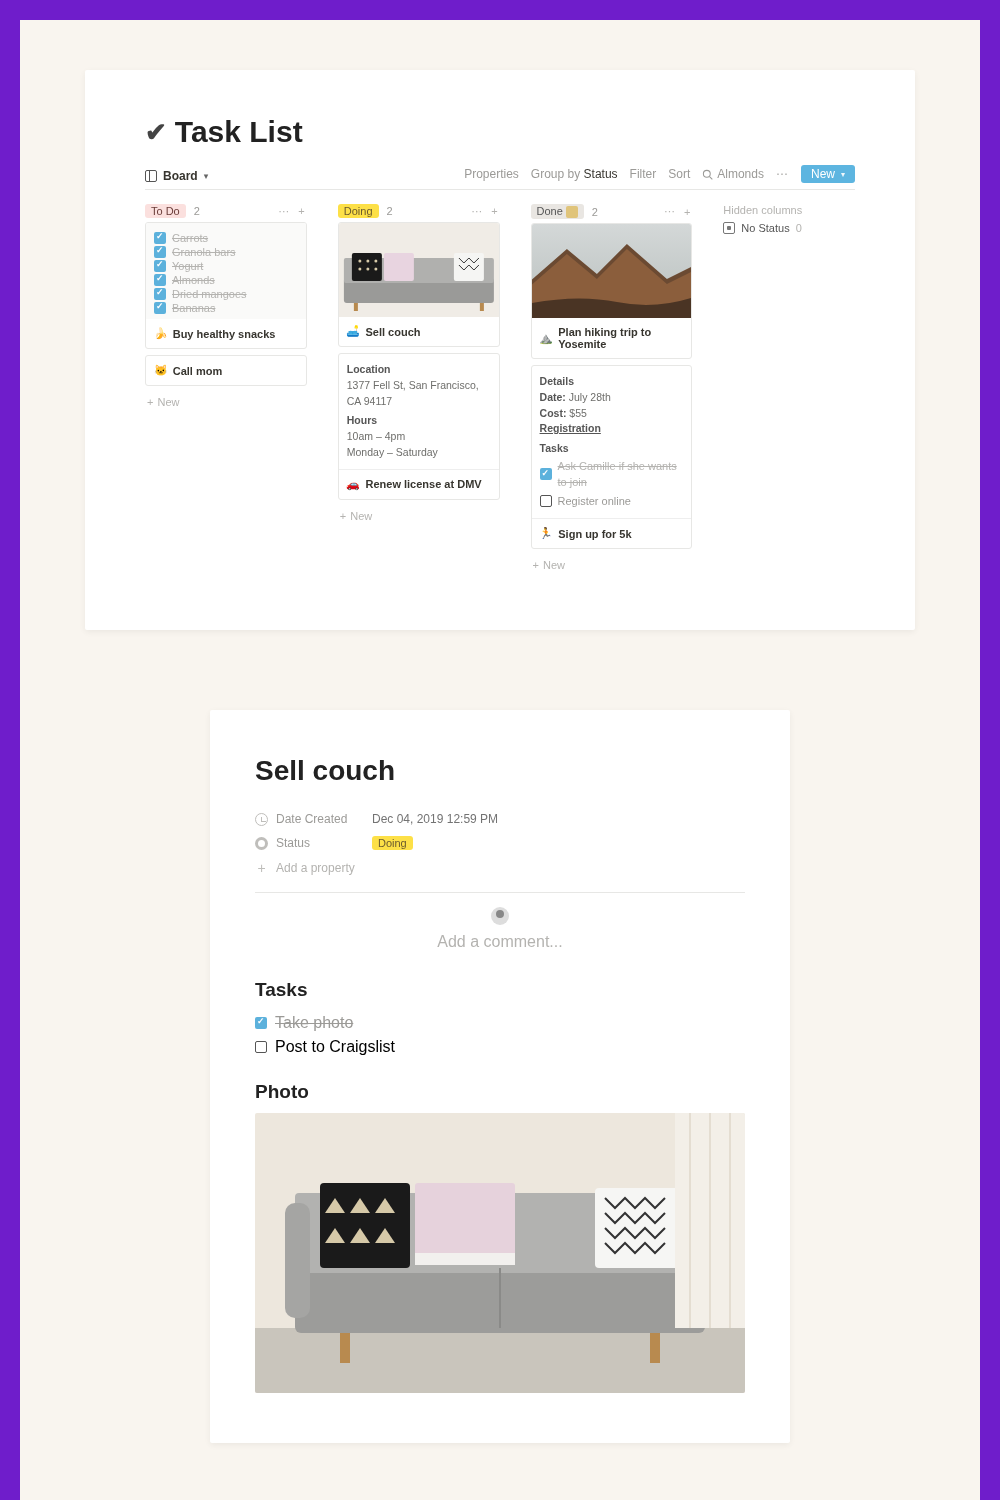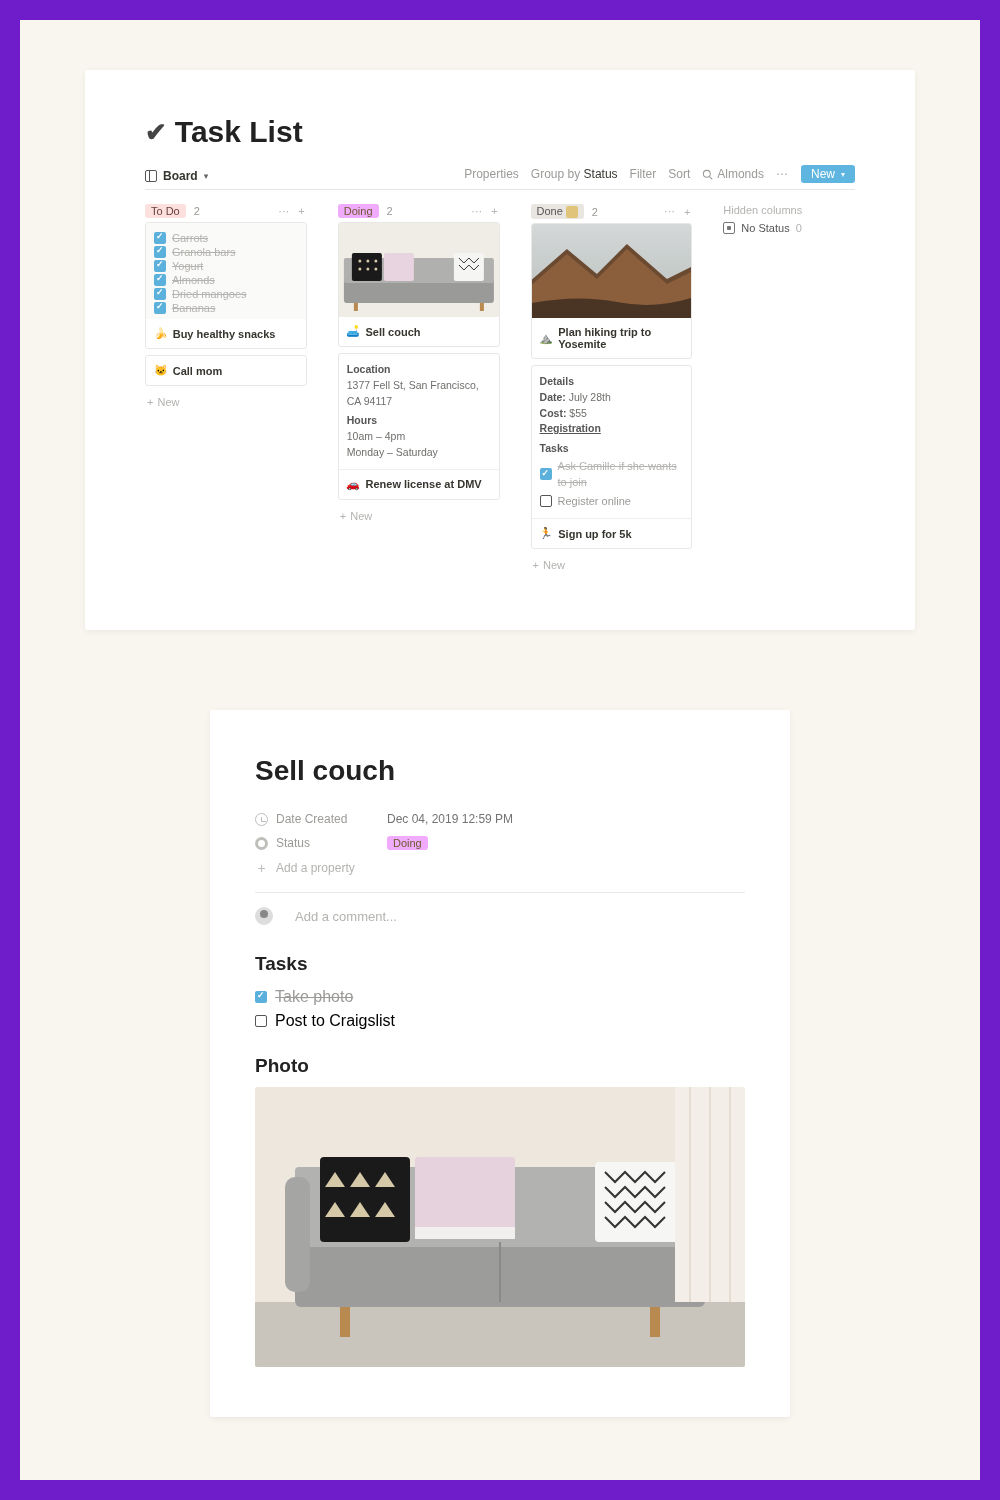--- a/index.html
+++ b/index.html
@@ -91,21 +91,21 @@
     padding: 4px 0;
     color: #9b9a97;
   }
   .tag {
     padding: 1px 6px;
     border-radius: 3px;
     font-size: 11px;
     color: #555;
   }
   .tag-todo { background: #fbe0de; color:#6b3d3a;}
-  .tag-doing { background: #f0abfc; color:#6b5a2e;text-align:right;}
+  .tag-doing { background: #fde047; color:#6b5a2e;text-align:right;}
   .tag-done { background: #e9e6e2; color:#555;}
   .gold-sq {
     width:12px;height:12px;display:inline-block;background:#e0c47a;border-radius:2px;
     vertical-align:middle;margin-left:3px;
   }
   .col-header .count { margin-left:2px; }
   .col-header .spacer { flex:1; }
   .col-header .plus { cursor:pointer; color:#b4b3b0; padding:0 2px;}
   .col-header .dots-sm{ color:#b4b3b0; letter-spacing:1px; cursor:pointer;}
 
@@ -175,21 +175,21 @@
   
   .detail-title {
     font-size: 28px;
     font-weight: 700;
     color: #222;
     margin-bottom: 20px;
   }
   .prop-row {
     display:flex;
     align-items:center;
-    gap: 27px;
+    gap: 12px;
     font-size: 12px;
     padding: 5px 0;
   }
   .prop-label {
     display:flex;align-items:center;gap:8px;
     width: 105px;
     color:#9b9a97;
   }
   .prop-icon {
     width:13px;height:13px;border:1.2px solid #bfbebb;border-radius:50%;position:relative;
@@ -209,23 +209,24 @@
   .add-prop {
     display:flex;align-items:center;gap:8px;
     color:#b4b3b0;font-size:12px;
     padding:5px 0 12px;
     cursor:pointer;
   }
   .add-prop .plus-ic{font-size:14px;color:#bfbebb;width:13px;text-align:center;}
 
   .divider { height:1px;background:#e7e7e5;margin:4px 0;}
   .comment-row {
-    display:flex;align-items:center;gap:22px;
-    font-size:13px;color:#b4b3b0;
+    display:flex;align-items:center;gap:8px;
+    font-size:16px;color:#b4b3b0;
     padding:10px 0 6px;
+    flex-direction:column;
   }
   .avatar {
     width:18px;height:18px;border-radius:50%;background:#ddd;
     position:relative;overflow:hidden;
   }
   .avatar::after{
     content:"";position:absolute;width:8px;height:8px;background:#888;border-radius:50%;
     left:5px;top:3px;
   }
 

